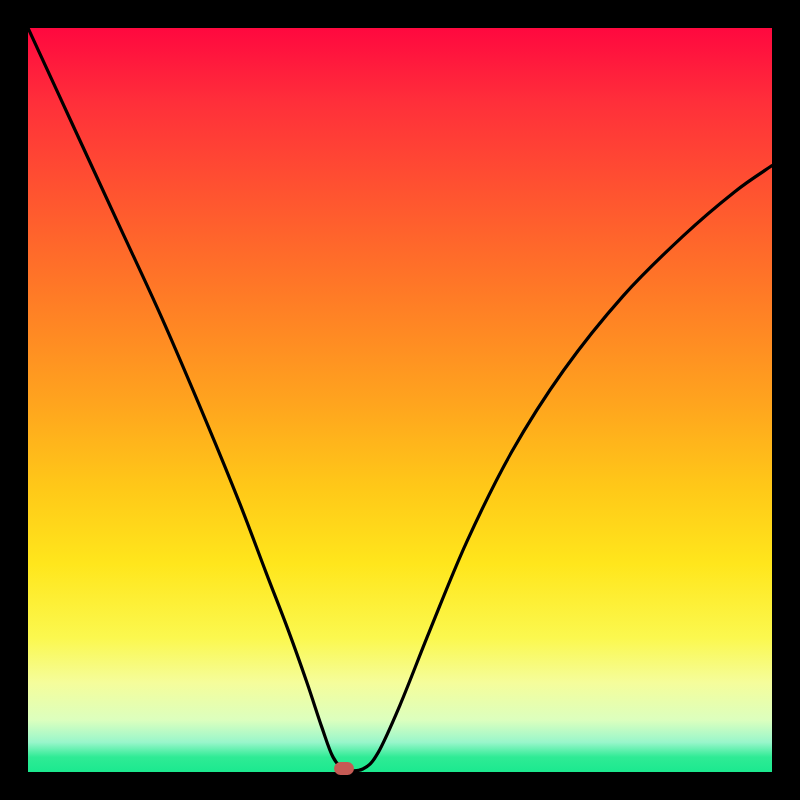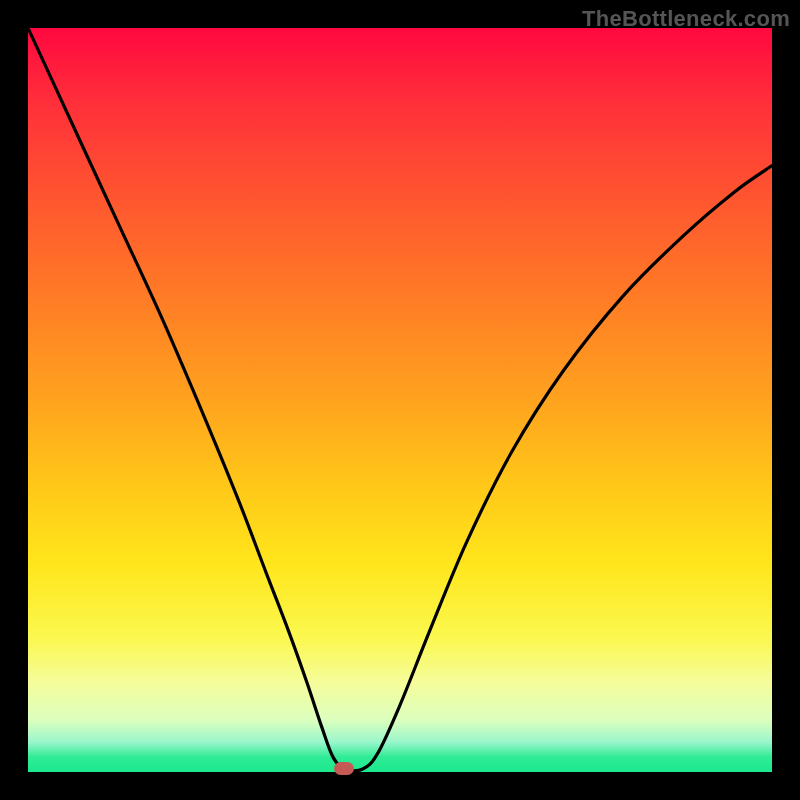--- a/index.html
+++ b/index.html
@@ -67,21 +67,20 @@
     border-radius: 7px;
     z-index: 4;
     pointer-events: none;
   }
 </style>
 </head>
 <body>
 
 <div class="frame">
 
-  <div class="watermark">TheBottleneck.com</div>
 
   <div class="plot-area">
 
     <svg class="curve" viewBox="0 0 744 744" preserveAspectRatio="none">
       <path id="curve-path" fill="none" stroke="#000" stroke-width="3.2" stroke-linecap="round" stroke-linejoin="round" d="M 0.00 0.00 C 7.44 16.12, 29.76 64.48, 44.64 96.72 C 59.52 128.96, 74.40 161.20, 89.28 193.44 C 104.16 225.68, 119.04 256.68, 133.92 290.16 C 148.80 323.64, 165.54 363.32, 178.56 394.32 C 191.58 425.32, 202.12 451.11, 212.04 476.16 C 221.96 501.21, 230.02 523.53, 238.08 544.61 C 246.14 565.69, 253.58 584.29, 260.40 602.64 C 267.22 620.99, 273.42 638.60, 279.00 654.72 C 284.58 670.84, 289.54 686.96, 293.88 699.36 C 298.22 711.76, 301.32 722.18, 305.04 729.12 C 308.76 736.06, 311.24 739.04, 316.20 741.02 C 321.16 743.01, 329.22 743.63, 334.80 741.02 C 340.38 738.42, 343.48 736.06, 349.68 725.40 C 355.88 714.74, 363.32 697.50, 372.00 677.04 C 380.68 656.58, 390.60 629.92, 401.76 602.64 C 412.92 575.36, 425.32 543.12, 438.96 513.36 C 452.60 483.60, 467.48 452.60, 483.60 424.08 C 499.72 395.56, 517.08 368.28, 535.68 342.24 C 554.28 316.20, 575.36 290.16, 595.20 267.84 C 615.04 245.52, 636.12 225.68, 654.72 208.32 C 673.32 190.96, 691.92 175.46, 706.80 163.68 C 721.68 151.90, 737.80 141.98, 744.00 137.64"></path>
     </svg>
 
     <div id="min-marker" class="minimum-marker" style="left: 306.2px; top: 733.536px;"></div>
   </div>
 

